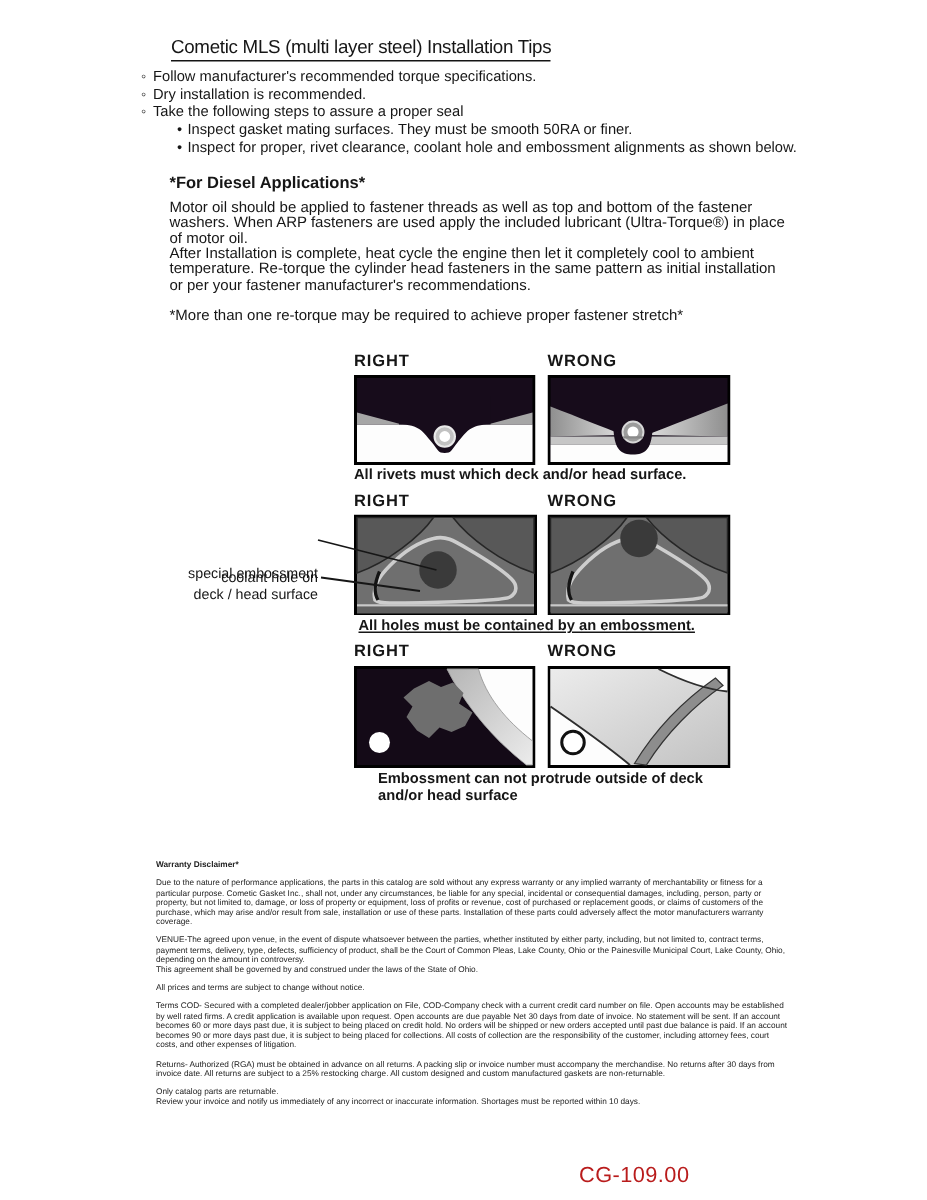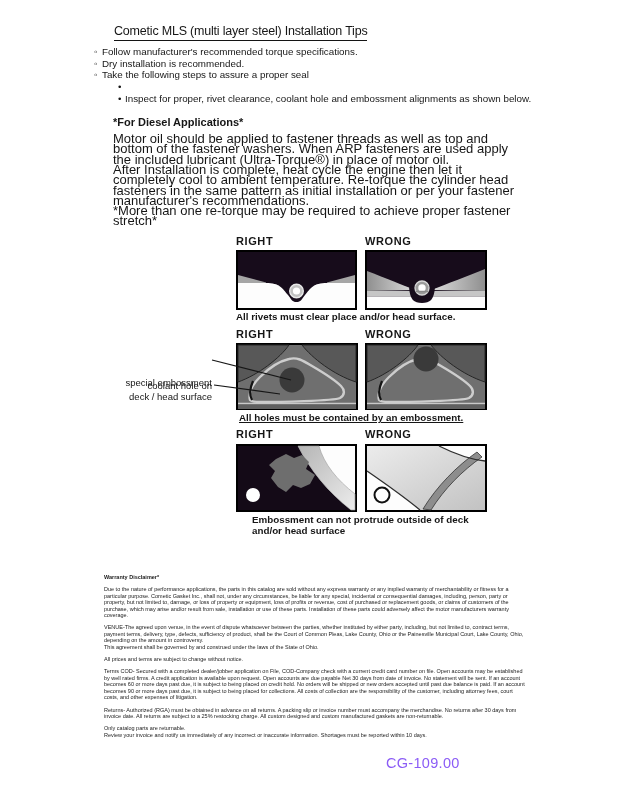--- a/index.html
+++ b/index.html
@@ -14,40 +14,40 @@
     border-bottom:1.6px solid #141414;padding-bottom:2px;
   }
   
   .tips{left:94px;top:46px;width:505px;font-size:9.8px;line-height:11.7px;}
   .li{display:flex;align-items:flex-start;}
   .li .mk{width:8px;flex:0 0 8px;text-align:left;}
   .li.l2{padding-left:24px;}
   .li.l2 .mk{width:7px;flex:0 0 7px;}
   
   .diesel-h{left:113px;top:116px;font-size:11px;font-weight:700;}
-  .para{left:113px;width:414px;font-size:13px;line-height:10.3px;}
+  .para{left:113px;width:414px;font-size:10px;line-height:10.3px;}
   .p1{top:134px;}
   .p2{top:165px;}
   .p3{top:206px;}
   
   .dlabel{font-size:11px;font-weight:700;letter-spacing:0.6px;}
   .panel{box-sizing:border-box;}
   .panel svg{display:block;width:100%;height:100%;}
   .caption{font-size:9.8px;font-weight:700;line-height:11px;white-space:pre-line;}
   .ann{
     font-size:9.5px;line-height:11px;text-align:right;white-space:pre-line;
   }
   .leader{pointer-events:none;}
   
   .fine{left:104px;top:574px;width:424px;font-size:5.5px;line-height:6.4px;color:#222;}
   .fine p{margin:0 0 6px 0;}
   .fine p.tight{margin:0;}
   .fine .fp-head{font-weight:700;}
   
-  .pagenum{left:386px;top:755px;font-size:14.5px;letter-spacing:0.3px;color:#8b5cf6;}
+  .pagenum{left:386px;top:776px;font-size:14.5px;letter-spacing:0.3px;color:#b91c1c;}
 </style>
 </head>
 <body>
 
 <div class="page">
 
   <div class="abs title">Cometic MLS (multi layer steel) Installation Tips</div>
 
   <div class="abs tips">
     <div class="li l1">
@@ -57,20 +57,21 @@
     <div class="li l1">
       <span class="mk">◦</span>
       <span>Dry installation is recommended.</span>
     </div>
     <div class="li l1">
       <span class="mk">◦</span>
       <span>Take the following steps to assure a proper seal</span>
     </div>
     <div class="li l2">
       <span class="mk">•</span>
+      <span>Inspect gasket mating surfaces.  They must be smooth 50RA or finer.</span>
     </div>
     <div class="li l2">
       <span class="mk">•</span>
       <span>Inspect for proper, rivet clearance, coolant hole and embossment alignments as shown below.</span>
     </div>
   </div>
 
   <div class="abs diesel-h">*For Diesel Applications*</div>
   <div class="abs para p1">Motor oil should be applied to fastener threads as well as top and bottom of the fastener washers. When ARP fasteners are used apply the included lubricant (Ultra-Torque®) in place of motor oil.</div>
   <div class="abs para p2">After Installation is complete, heat cycle the engine then let it completely cool to ambient temperature. Re-torque the cylinder head fasteners in the same pattern as initial installation or per your fastener manufacturer's recommendations.</div>
@@ -106,21 +107,21 @@
       <path d="M2,41 L2,21 C20,28 38,35 50,40 Z" fill="url(#g1)"></path>
       <path d="M120,41 L120,19 C102,26 82,34 66,40 Z" fill="url(#g2)"></path>
       <rect x="2" y="41" width="118" height="5.5" fill="#c6c6c6"></rect>
       <rect x="2" y="46.5" width="118" height="11.5" fill="#fdfdfd"></rect>
       <path d="M44,37 C45,50 49,53 57,53 C65,53 69,50 70,37 C62,41 52,41 44,37 Z" fill="#170c1b"></path>
       <circle cx="57" cy="38" r="7" fill="#9c9c9c" stroke="#d8d8d8" stroke-width="1.3"></circle>
       <circle cx="57" cy="38" r="3.7" fill="#ffffff"></circle>
       <line x1="50.5" y1="41.5" x2="63.5" y2="41.5" stroke="#8a8a8a" stroke-width="1.5"></line>
     </svg>
   </div>
-  <div class="abs caption" style="left:236px;top:311px;">All rivets must clear place and/or head surface.</div>
+  <div class="abs caption" style="left:236px;top:311px;">All rivets must which deck and/or head surface.</div>
 
   <div class="abs dlabel" style="left:236px;top:328px;width:122px;">RIGHT</div>
   <div class="abs dlabel" style="left:365px;top:328px;width:122px;">WRONG</div>
 
   <div class="abs ann" style="left:100px;top:344px;width:112px;margin-top:36px;">coolant hole on
 deck / head surface</div>
   <div class="abs ann" style="left:100px;top:377px;width:112px;">special embossment</div>
 
   <div class="abs panel" style="left:236px;top:343px;width:122px;height:67px;">
     <svg viewBox="0 0 122 67">

